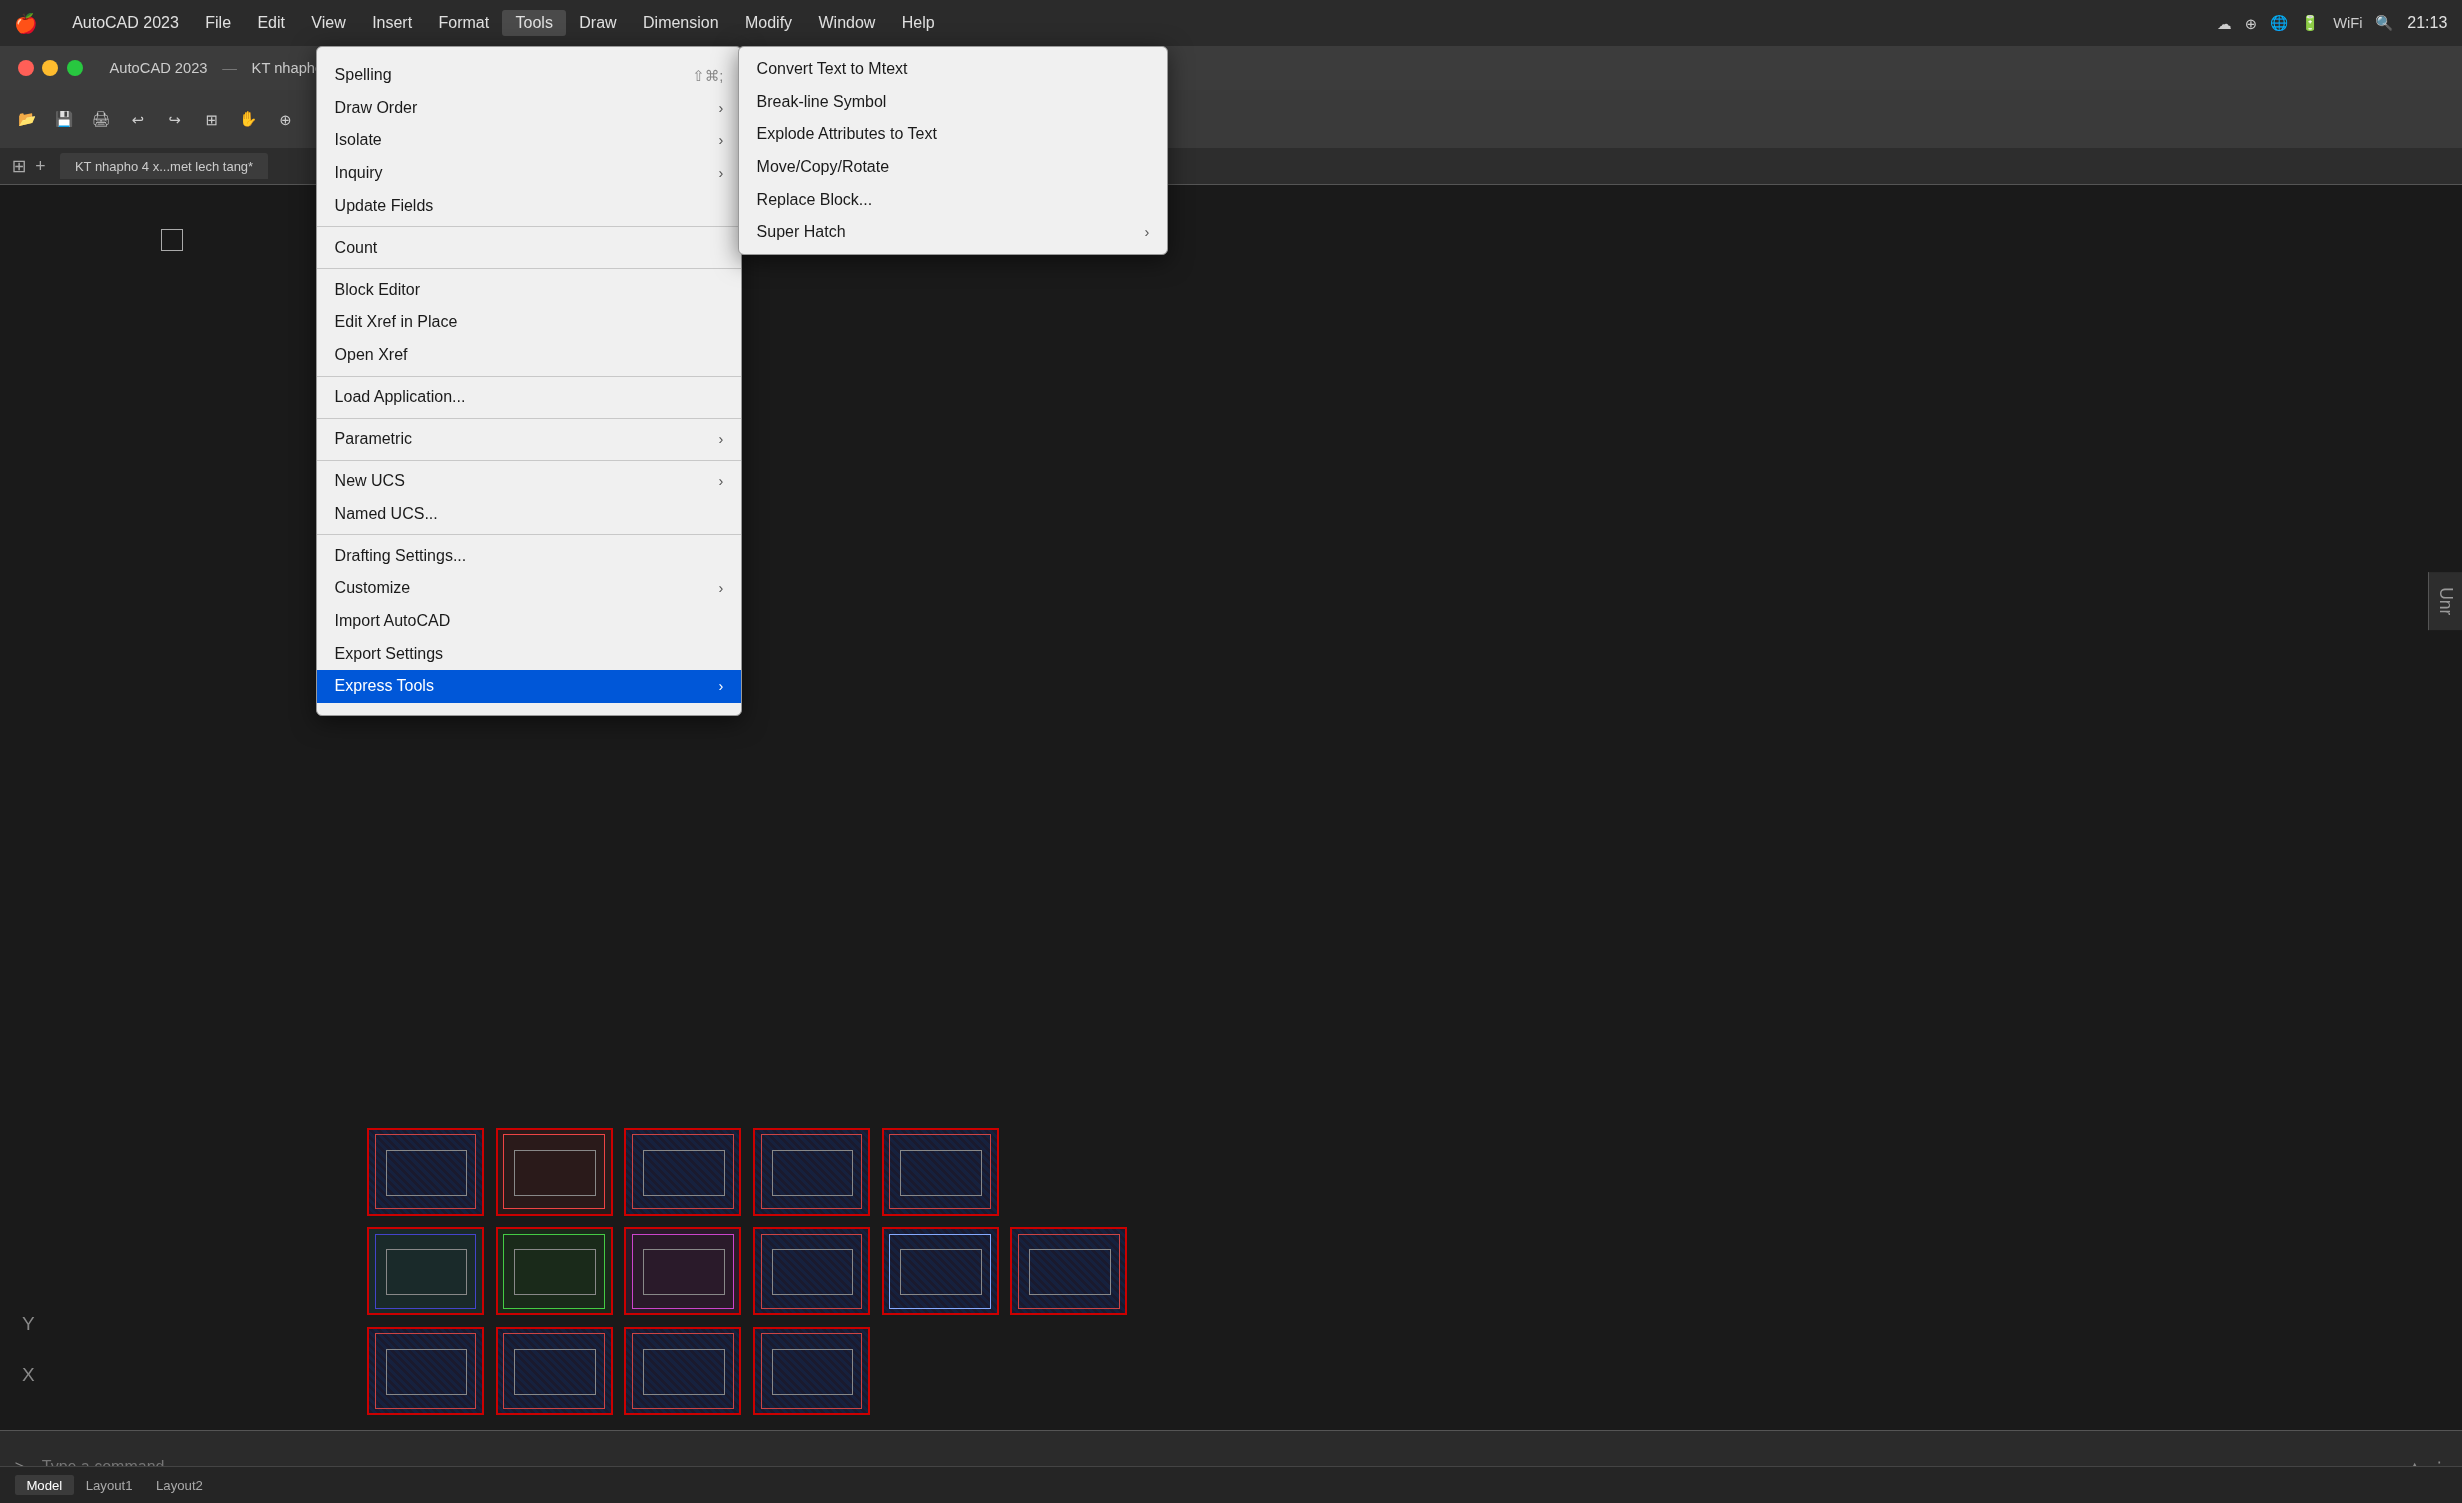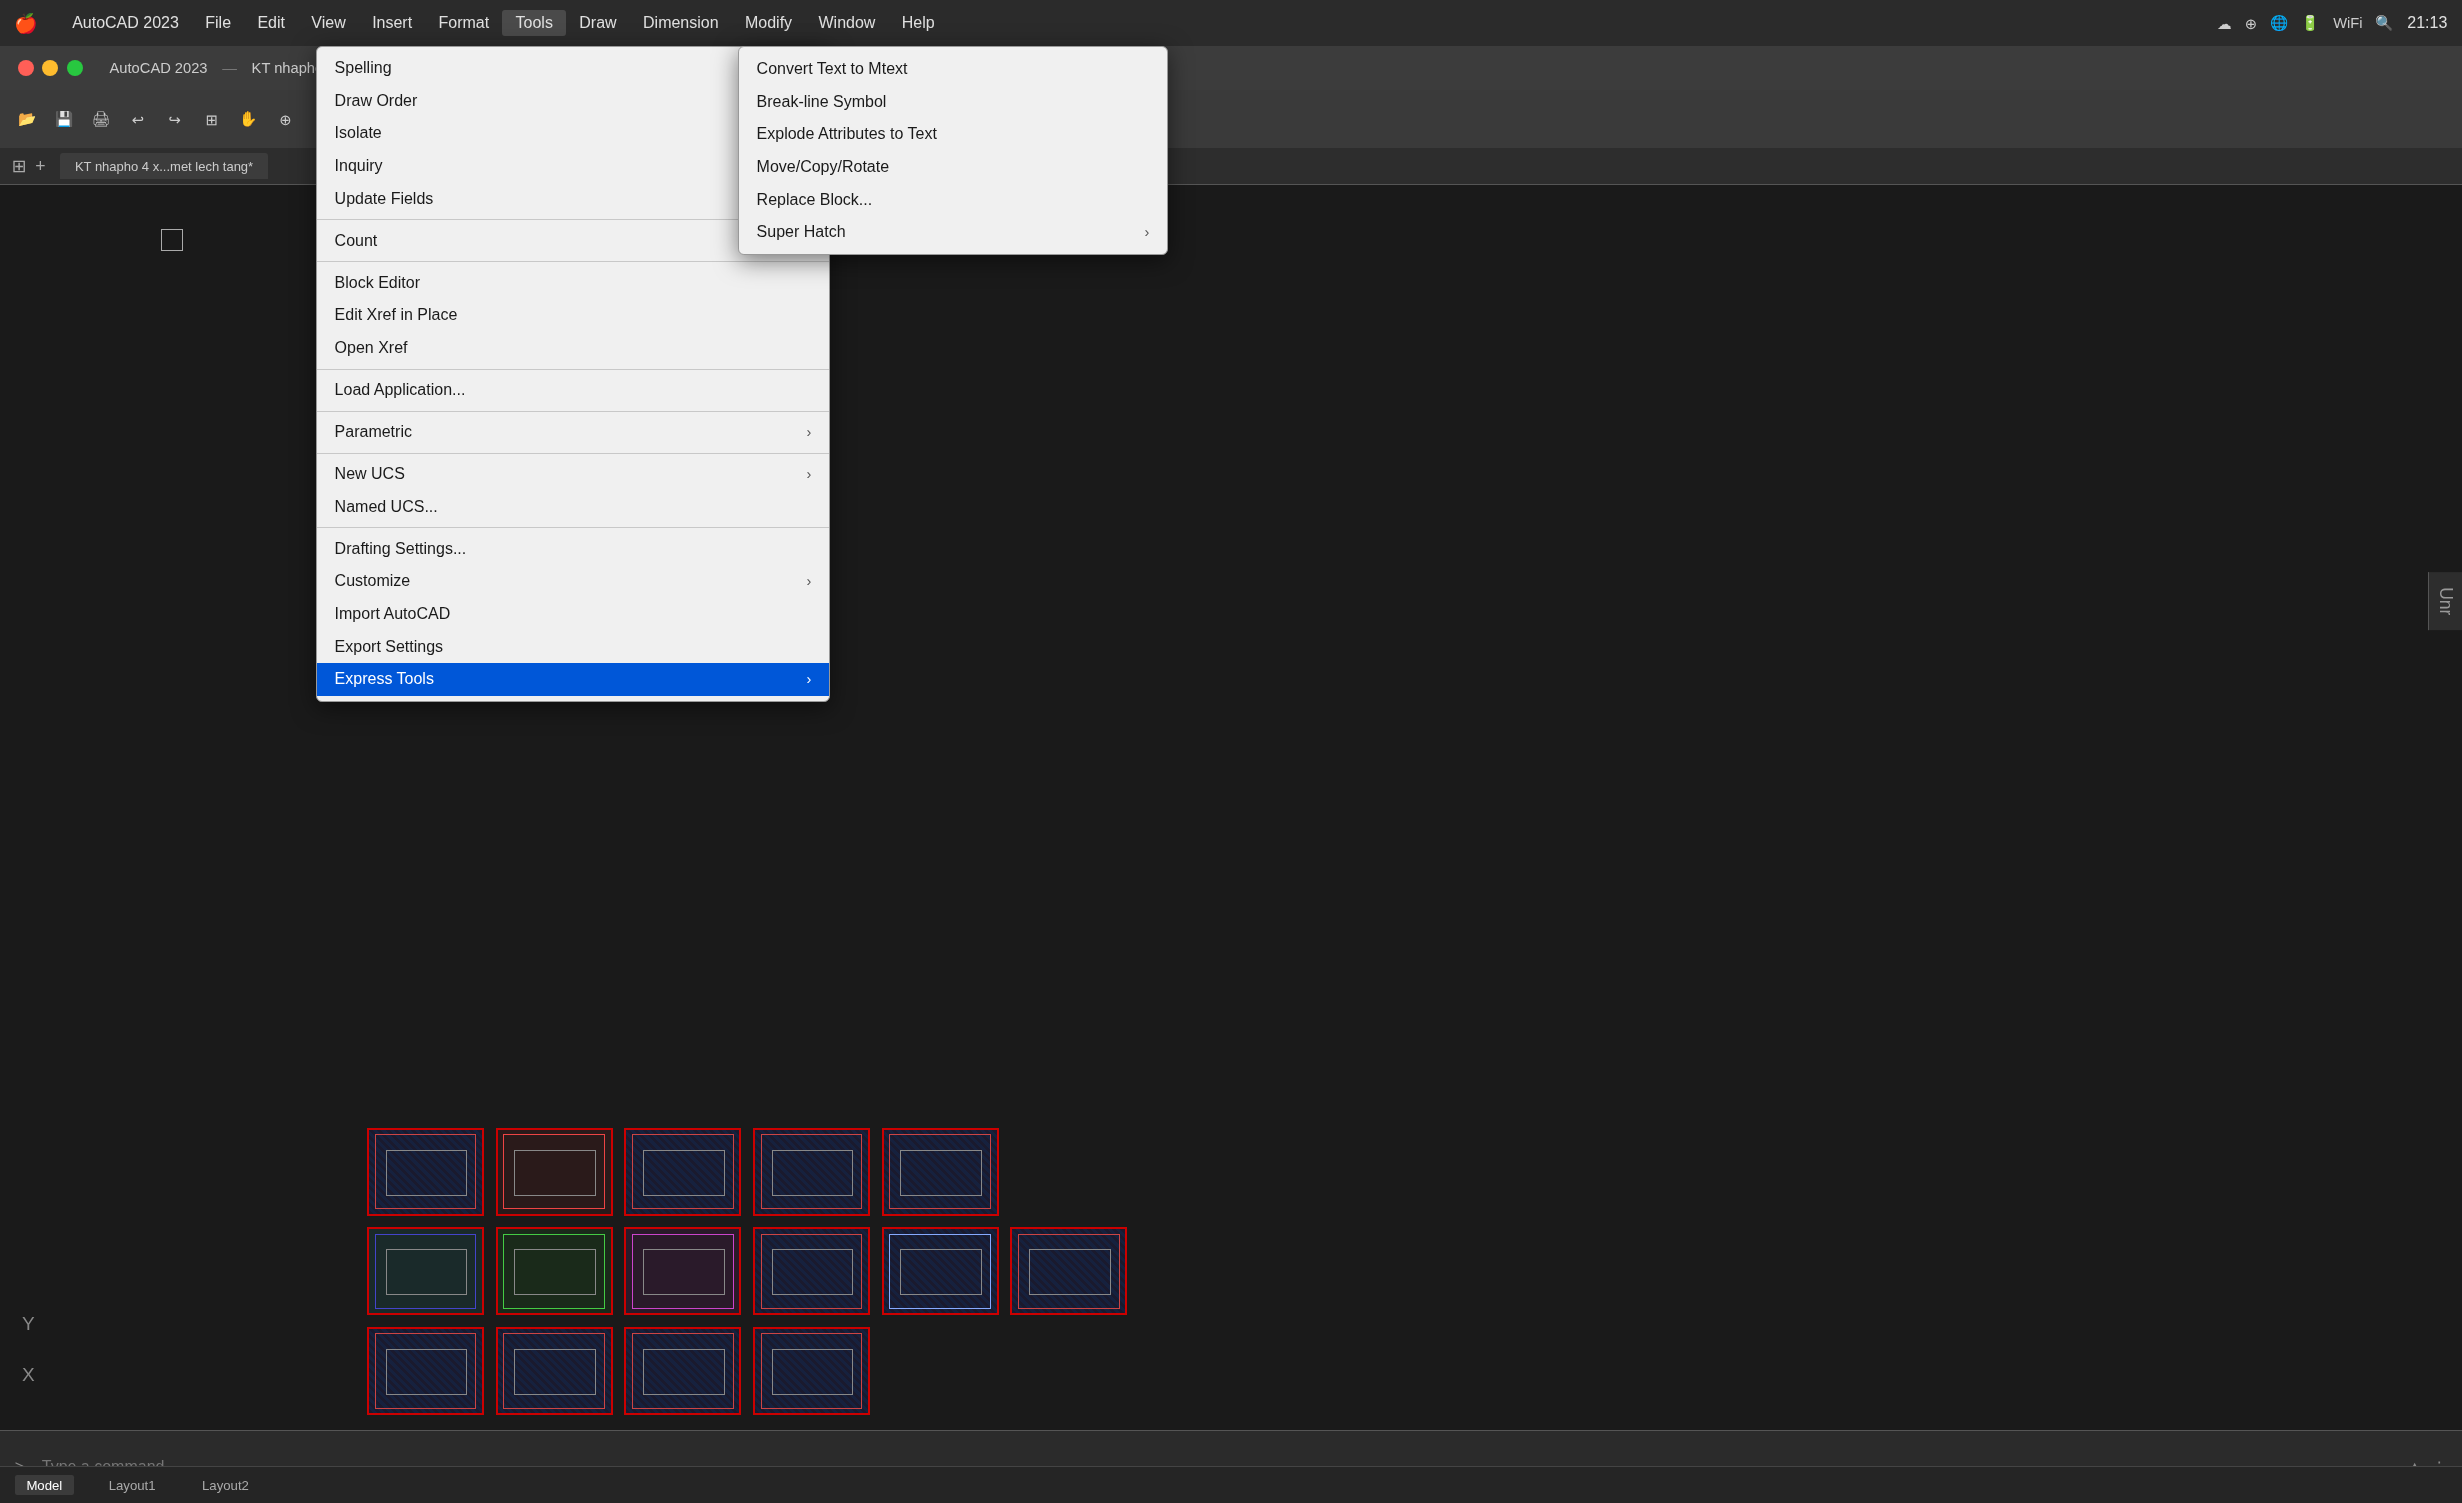--- a/index.html
+++ b/index.html
@@ -241,26 +241,26 @@
       background: #2d2d2d;
       padding: 14.7px 5.9px;
       border-left: 0.7px solid #555;
     }
 
     
     .tools-menu {
       position: absolute;
       top: 46px;
       left: 316px;
-      width: 514px;
+      width: 426px;
       background: #f0f0f0;
       border: 0.7px solid #999;
       border-radius: 5.9px;
       box-shadow: 0 5.9px 23.5px rgba(0,0,0,0.5);
-      padding: 5px 0;
+      padding: 12px 0;
       z-index: 200;
     }
     .menu-item {
       display: flex;
       align-items: center;
       justify-content: space-between;
       padding: 7.3px 17.6px;
       font-size: 16px;
       color: #1a1a1a;
       cursor: pointer;
@@ -308,21 +308,21 @@
 
     
     .statusbar {
       position: absolute;
       bottom: 0; left: 0; right: 0;
       height: 37px;
       background: #252525;
       display: flex;
       align-items: center;
       padding: 0 14.7px;
-      gap: 23px;
+      gap: 0;
       border-top: 0.7px solid #444;
       z-index: 50;
     }
     .status-tab {
       font-size: 13.2px;
       color: #aaa;
       padding: 2.9px 11.7px;
       cursor: pointer;
       border-radius: 2.2px;
     }

